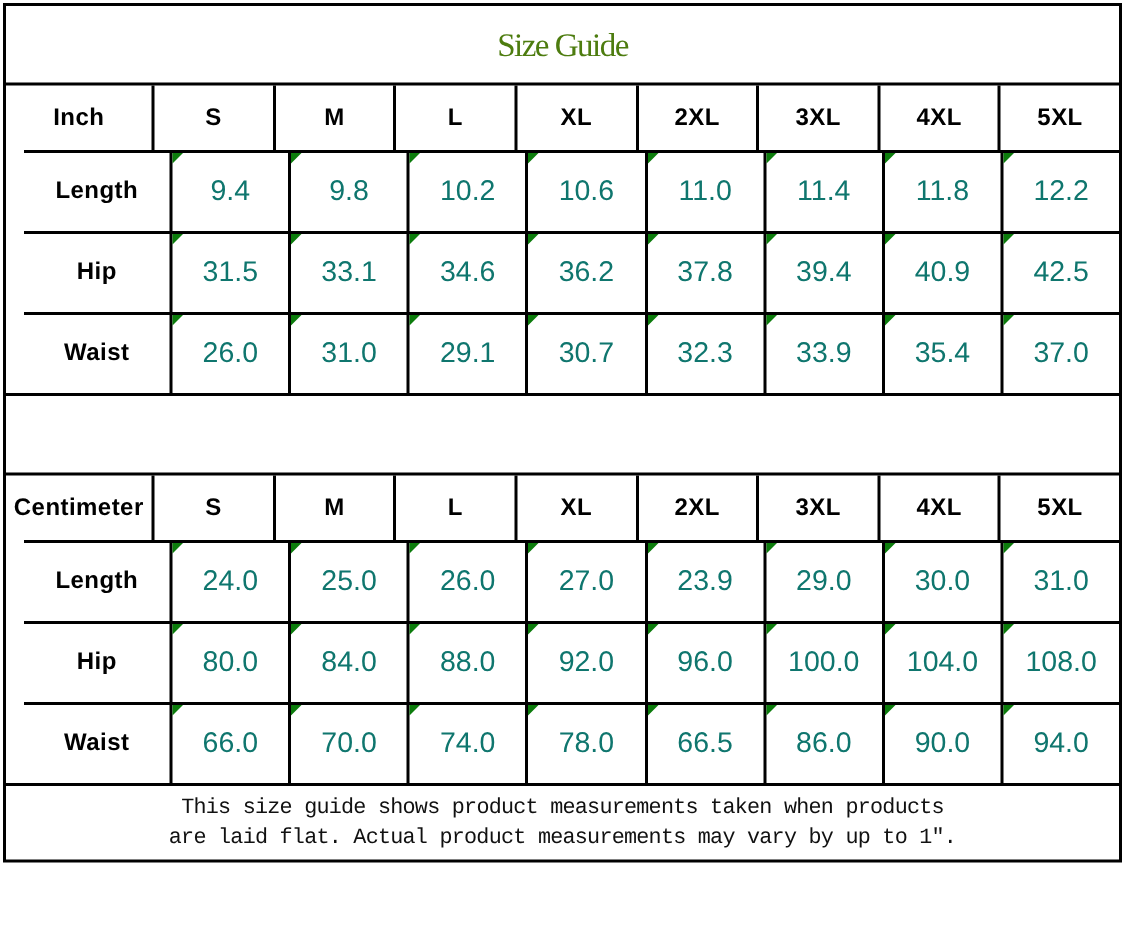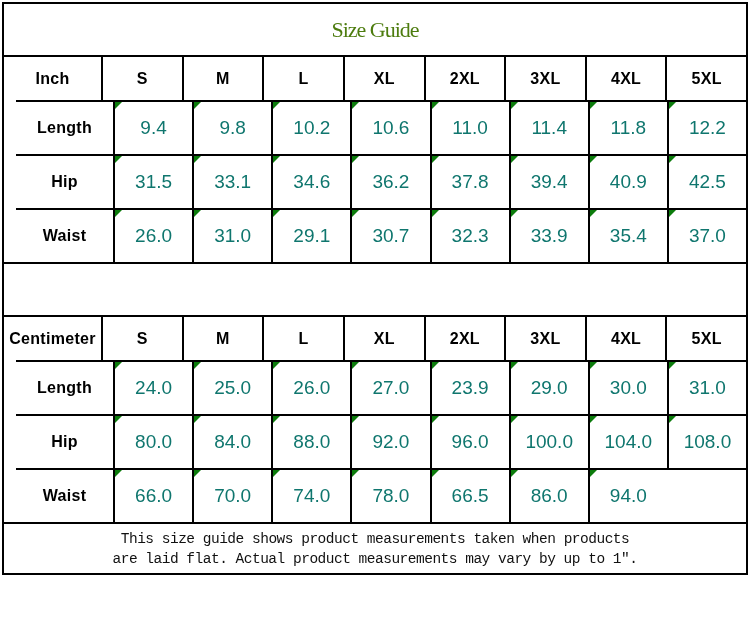--- a/index.html
+++ b/index.html
@@ -326,20 +326,24 @@
     <div class="c n">
         <i class="tri"></i>
         <span>66.5</span>
       </div>
     <div class="c n">
         <i class="tri"></i>
         <span>86.0</span>
       </div>
     <div class="c n">
         <i class="tri"></i>
+        <span>90.0</span>
+      </div>
+    <div class="c n">
+        <i class="tri"></i>
         <span>94.0</span>
       </div>
   </div>
 
   <div class="row footer-row">
     <div>This size guide shows product measurements taken when products</div>
     <div>are laid flat. Actual product measurements may vary by up to 1″.</div>
   </div>
 
 </div>

